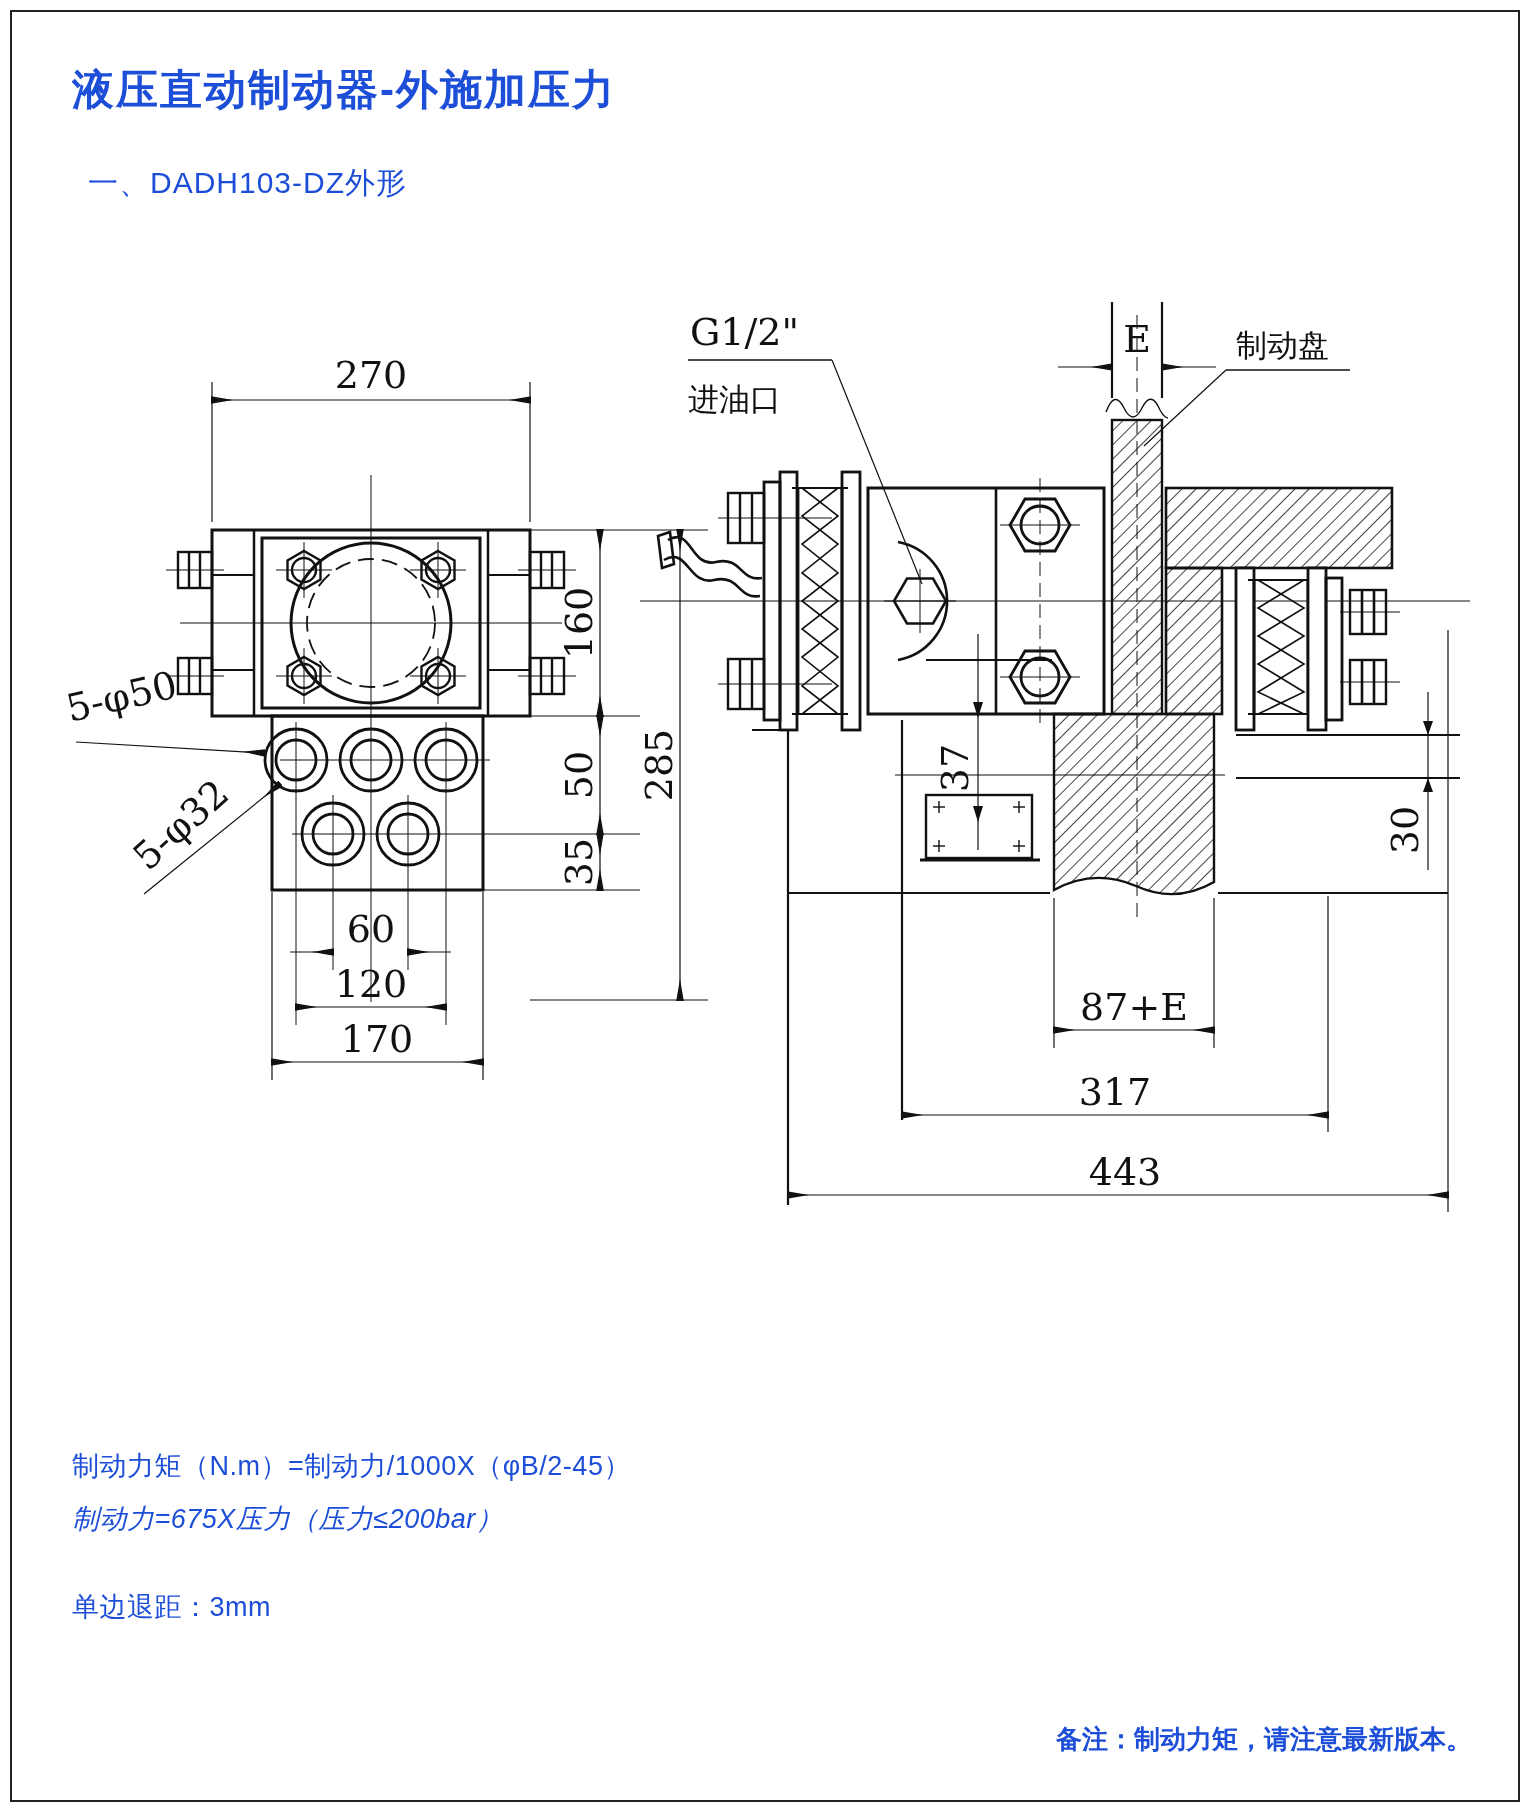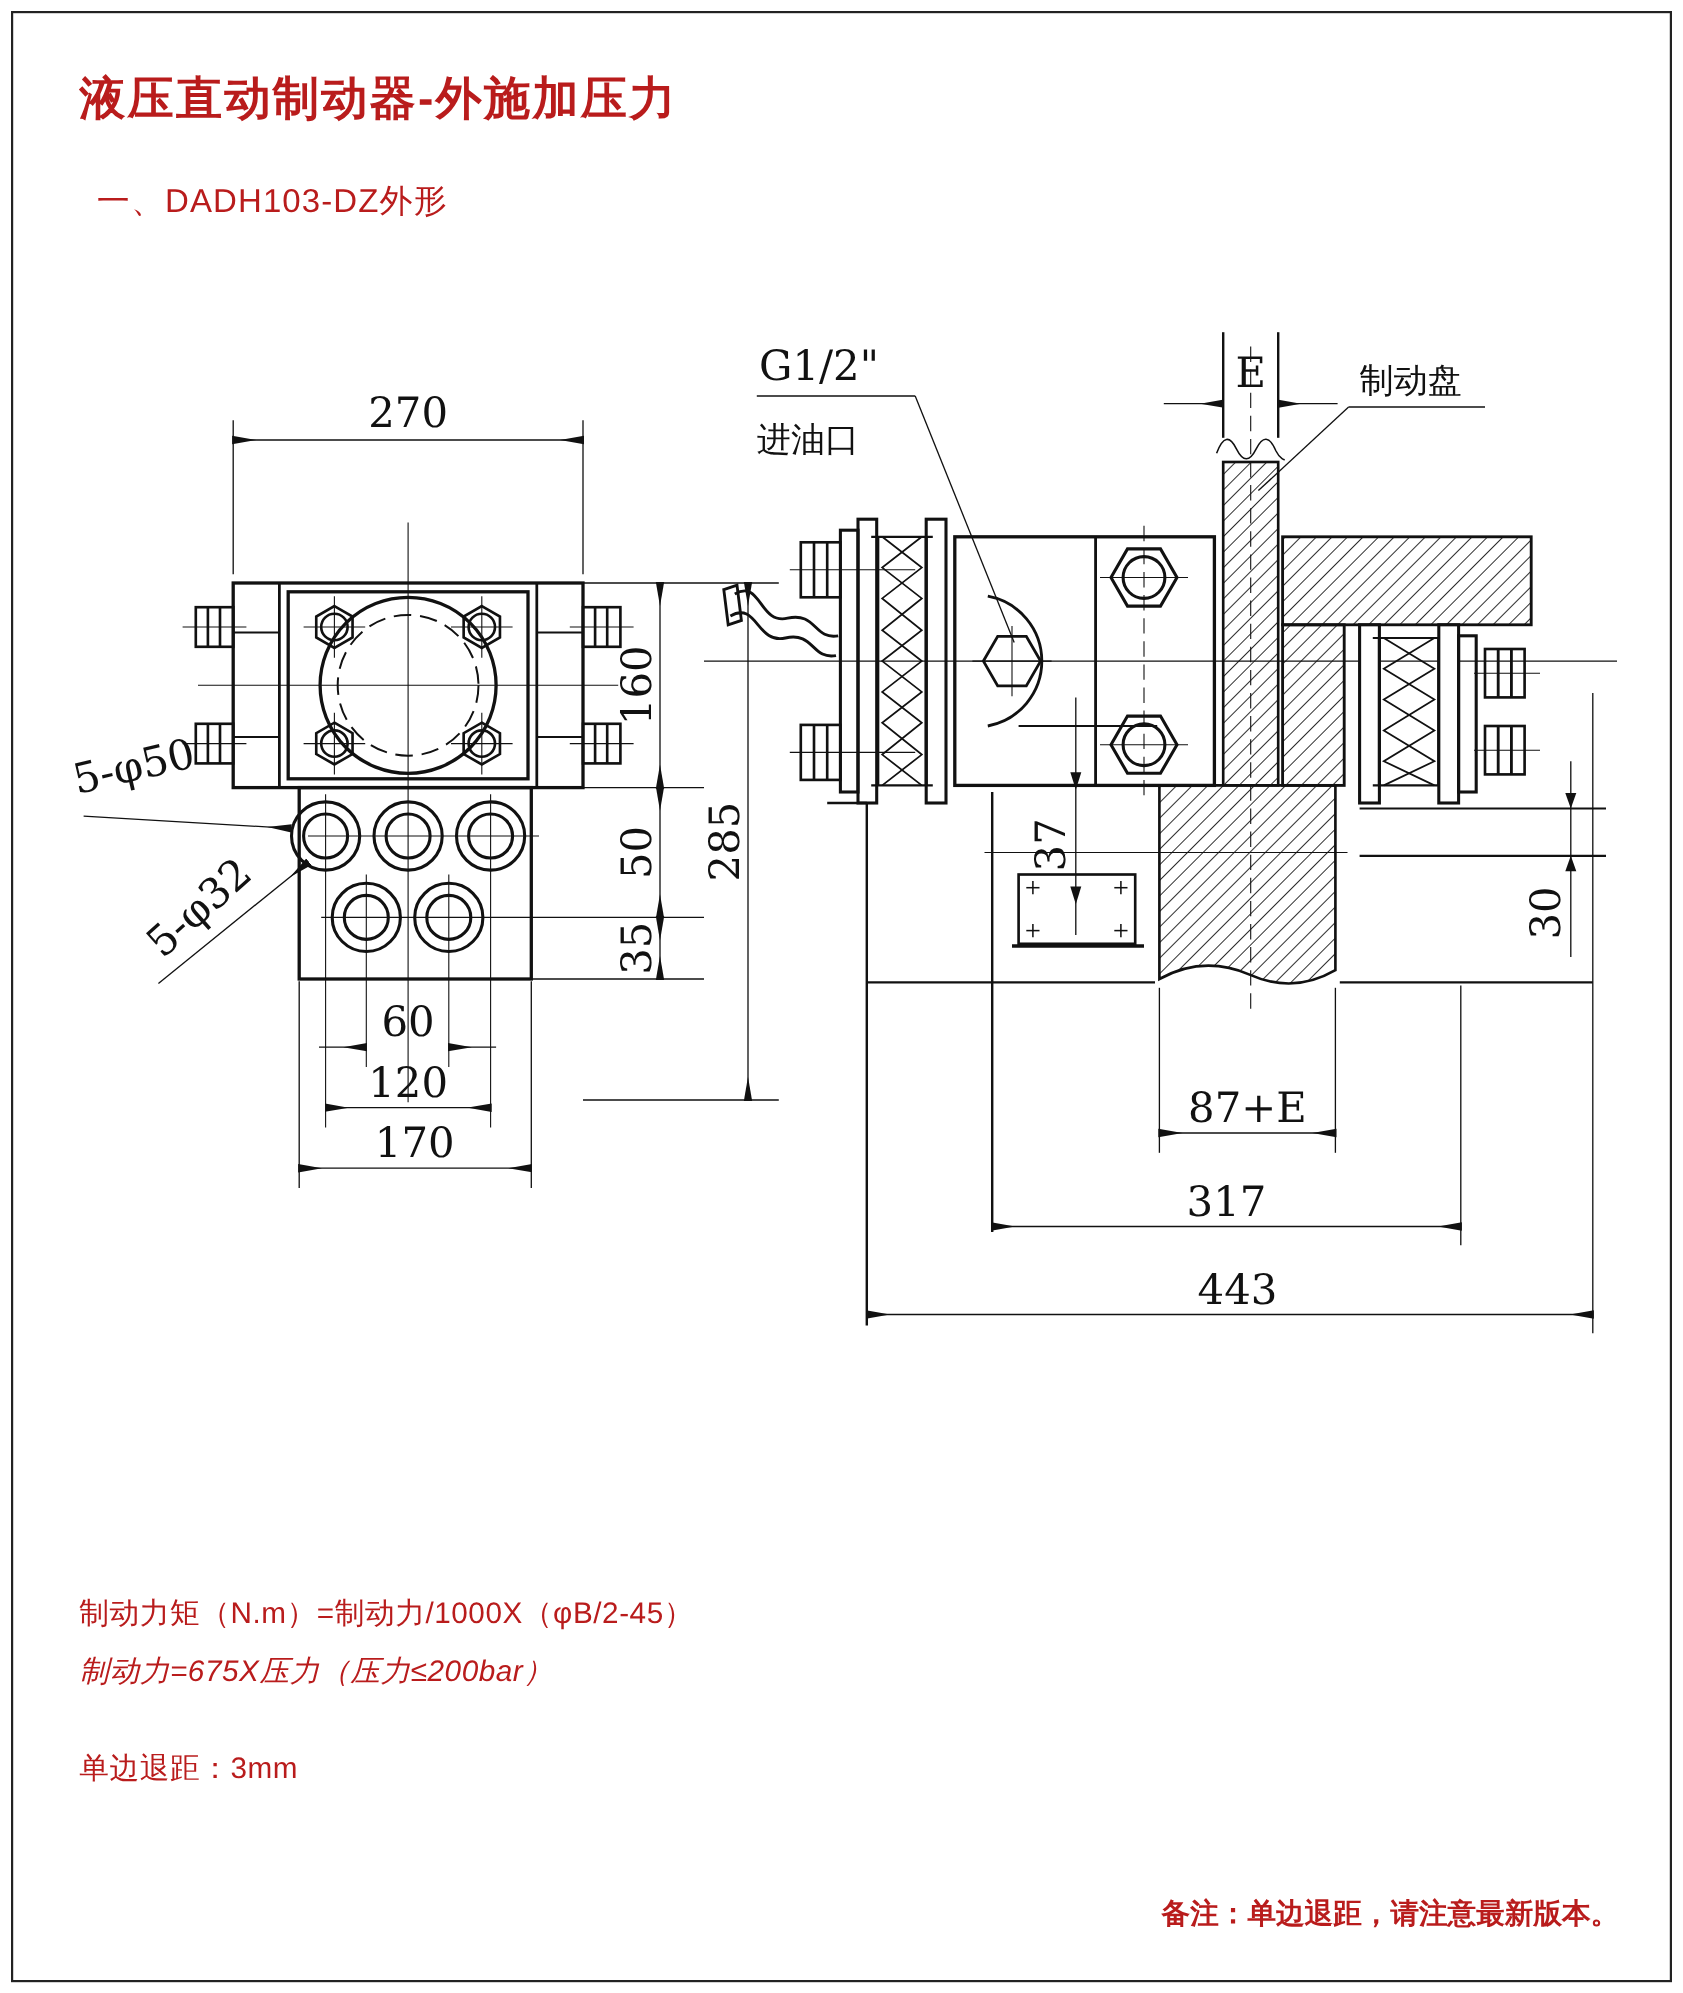--- a/index.html
+++ b/index.html
@@ -1,16 +1,16 @@
 <!DOCTYPE html>
 <html><head>
 <meta charset="utf-8">
 <style>
   html,body{margin:0;padding:0;background:#e8e8e8;}
-  .page{position:relative;width:1530px;height:1812px;background:#ffffff;font-family:"Liberation Sans",sans-serif;color:#b91c1c;overflow:hidden;}
+  .page{position:relative;width:1530px;height:1812px;background:#ffffff;font-family:"Liberation Sans",sans-serif;color:#1d4ed8;overflow:hidden;}
   .frame{position:absolute;left:10px;top:10px;right:10px;bottom:10px;border:2px solid #222;}
   .title{position:absolute;left:72px;top:62px;font-size:42px;font-weight:700;letter-spacing:2px;}
   .h2{position:absolute;left:88px;font-size:30px;font-weight:400;letter-spacing:1px;}
   .h2.s1{top:163px;}
   .h2.s2{top:1360px;}
   .param{position:absolute;left:72px;font-size:27px;font-weight:400;letter-spacing:0.5px;}
   .p1{top:1448px;} .p2{top:1501px;font-style:italic;} .p3{top:1553px;margin-top:36px;} .p4{top:1606px;}
   .footer{position:absolute;right:58px;top:1722px;font-size:26px;font-weight:600;}
   svg text.dim{font-family:"DejaVu Serif","Liberation Serif",serif;font-size:38px;fill:#111;}
   svg text.cjk{font-family:"Liberation Sans",sans-serif;font-size:31px;fill:#111;}
@@ -297,14 +297,14 @@
     <text class="dim" x="928" y="538" text-anchor="middle" transform="rotate(-90 928 538)">37</text>
     <text class="dim" x="1378" y="600" text-anchor="middle" transform="rotate(-90 1378 600)">30</text>
     <text class="dim" x="1094" y="790" text-anchor="middle">87+E</text>
     <text class="dim" x="1075" y="875" text-anchor="middle">317</text>
     <text class="dim" x="1085" y="955" text-anchor="middle">443</text>
   </svg>
 
   <div class="param p1">制动力矩（N.m）=制动力/1000X（φB/2-45）</div>
   <div class="param p2">制动力=675X压力（压力≤200bar）</div>
   <div class="param p3">单边退距：3mm</div>
-  <div class="footer">备注：单边退距，请注意最新版本。</div>
+  <div class="footer">备注：制动力矩，请注意最新版本。</div>
 </div>
 
 </body></html>

